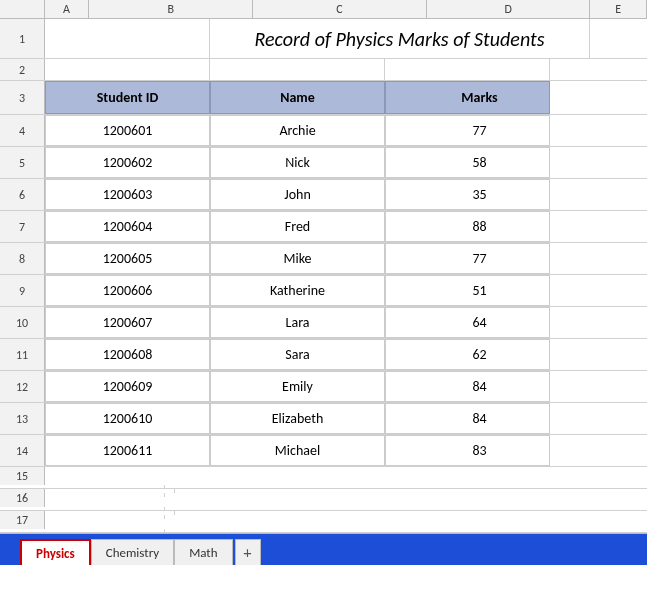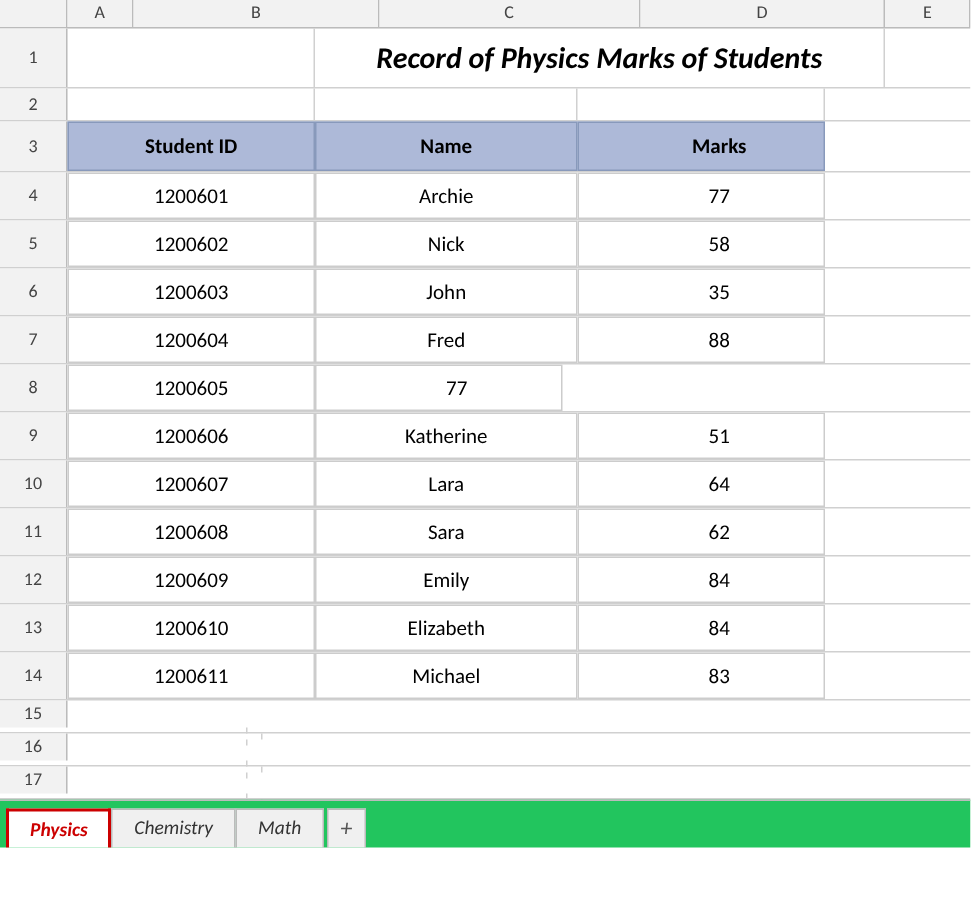--- a/index.html
+++ b/index.html
@@ -89,21 +89,21 @@
     .row-4, .row-5, .row-6, .row-7, .row-8, .row-9,
     .row-10, .row-11, .row-12, .row-13, .row-14 { height: 32px; }
     .row-15, .row-16, .row-17 { height: 22px; flex-direction: column; }
 
     
     .title-cell {
       display: flex;
       align-items: center;
       justify-content: center;
       font-size: 20px;
-      font-weight: bold;
+      font-weight: normal;
       font-style: italic;
       color: #000;
     }
 
     
     .header-cell {
       background: #adb9d8;
       font-weight: bold;
       color: #000;
       font-size: 14px;
@@ -114,27 +114,26 @@
     .data-cell {
       font-size: 14px;
       color: #000;
       background: #fff;
       border: 1px solid #ccc;
     }
 
     
     .tab-bar {
       height: 32px;
-      background: #22c55e;
+      background: #1d4ed8;
       border-top: 1px solid #bbb;
       display: flex;
       align-items: flex-end;
-      padding-left: 4px;
+      padding-left: 20px;
       gap: 0;
-      font-style: italic;
     }
 
     .tab {
       padding: 4px 14px;
       font-size: 13px;
       border: 1px solid #bbb;
       border-bottom: none;
       background: #f0f0f0;
       cursor: pointer;
       height: 26px;
@@ -237,20 +236,21 @@
     <div class="spreadsheet-row row-7">
       <div class="row-num">7</div>
       <div class="cell cell-b data-cell">1200604</div>
       <div class="cell cell-c data-cell">Fred</div>
       <div class="cell cell-d data-cell">88</div>
       <div class="cell cell-e"></div>
     </div>
     <div class="spreadsheet-row row-8">
       <div class="row-num">8</div>
       <div class="cell cell-b data-cell">1200605</div>
+      <div class="cell cell-c data-cell">Mike</div>
       <div class="cell cell-d data-cell">77</div>
       <div class="cell cell-e"></div>
     </div>
     <div class="spreadsheet-row row-9">
       <div class="row-num">9</div>
       <div class="cell cell-b data-cell">1200606</div>
       <div class="cell cell-c data-cell">Katherine</div>
       <div class="cell cell-d data-cell">51</div>
       <div class="cell cell-e"></div>
     </div>

